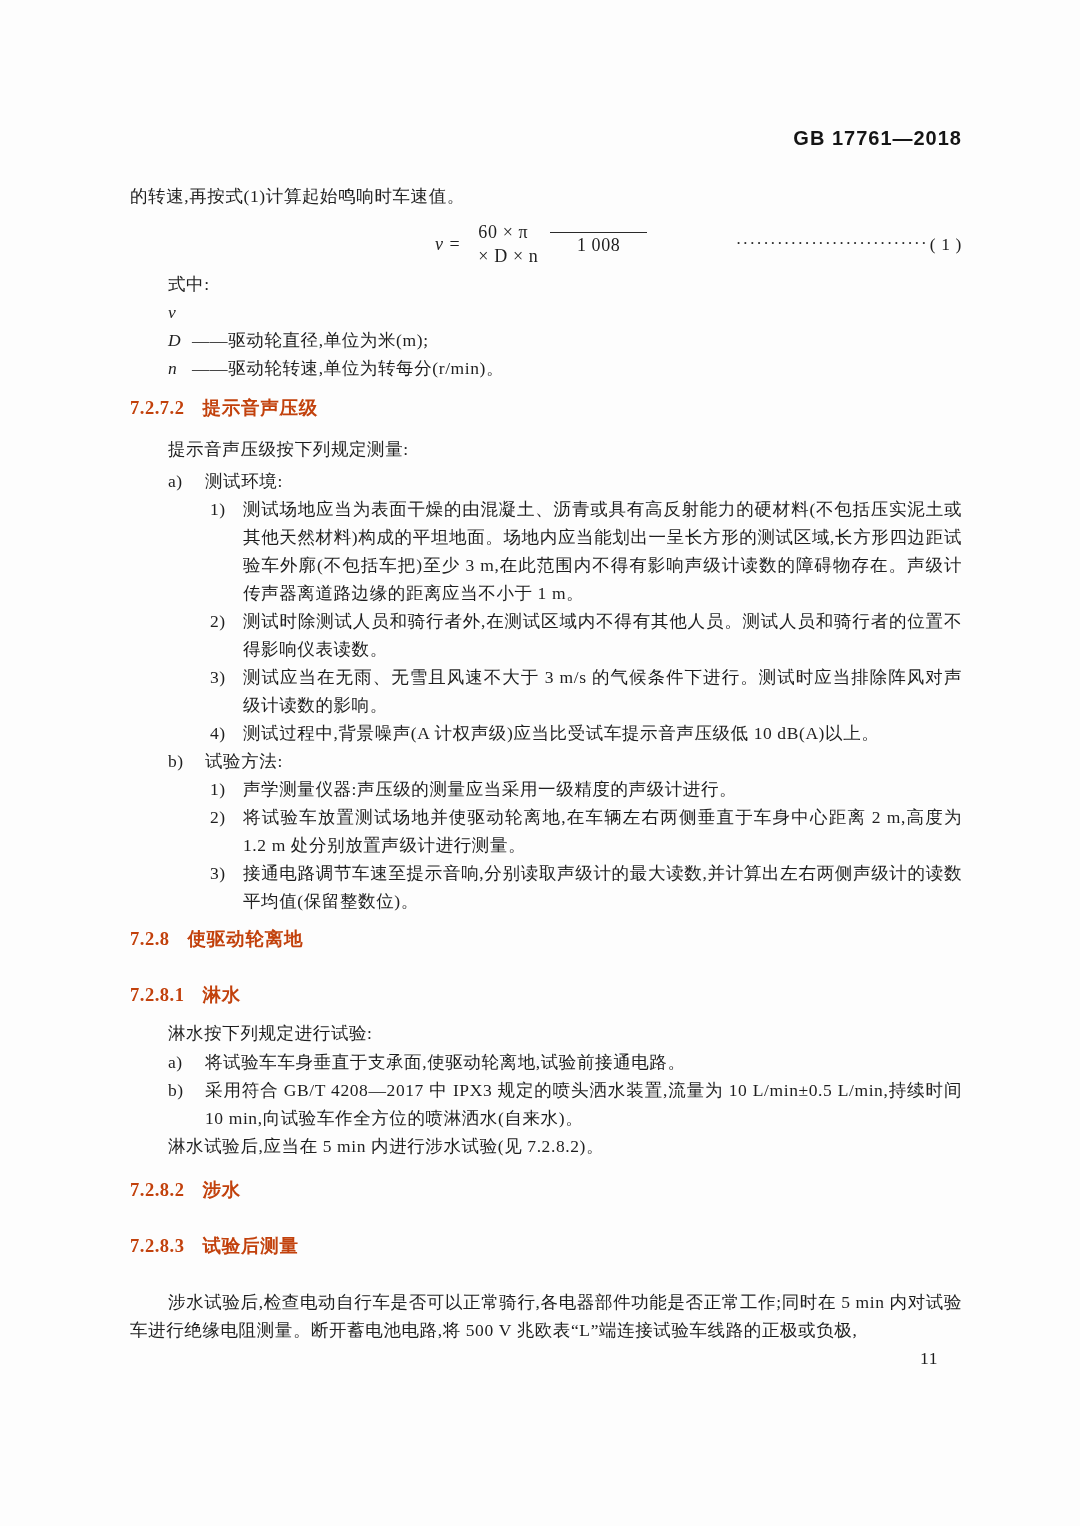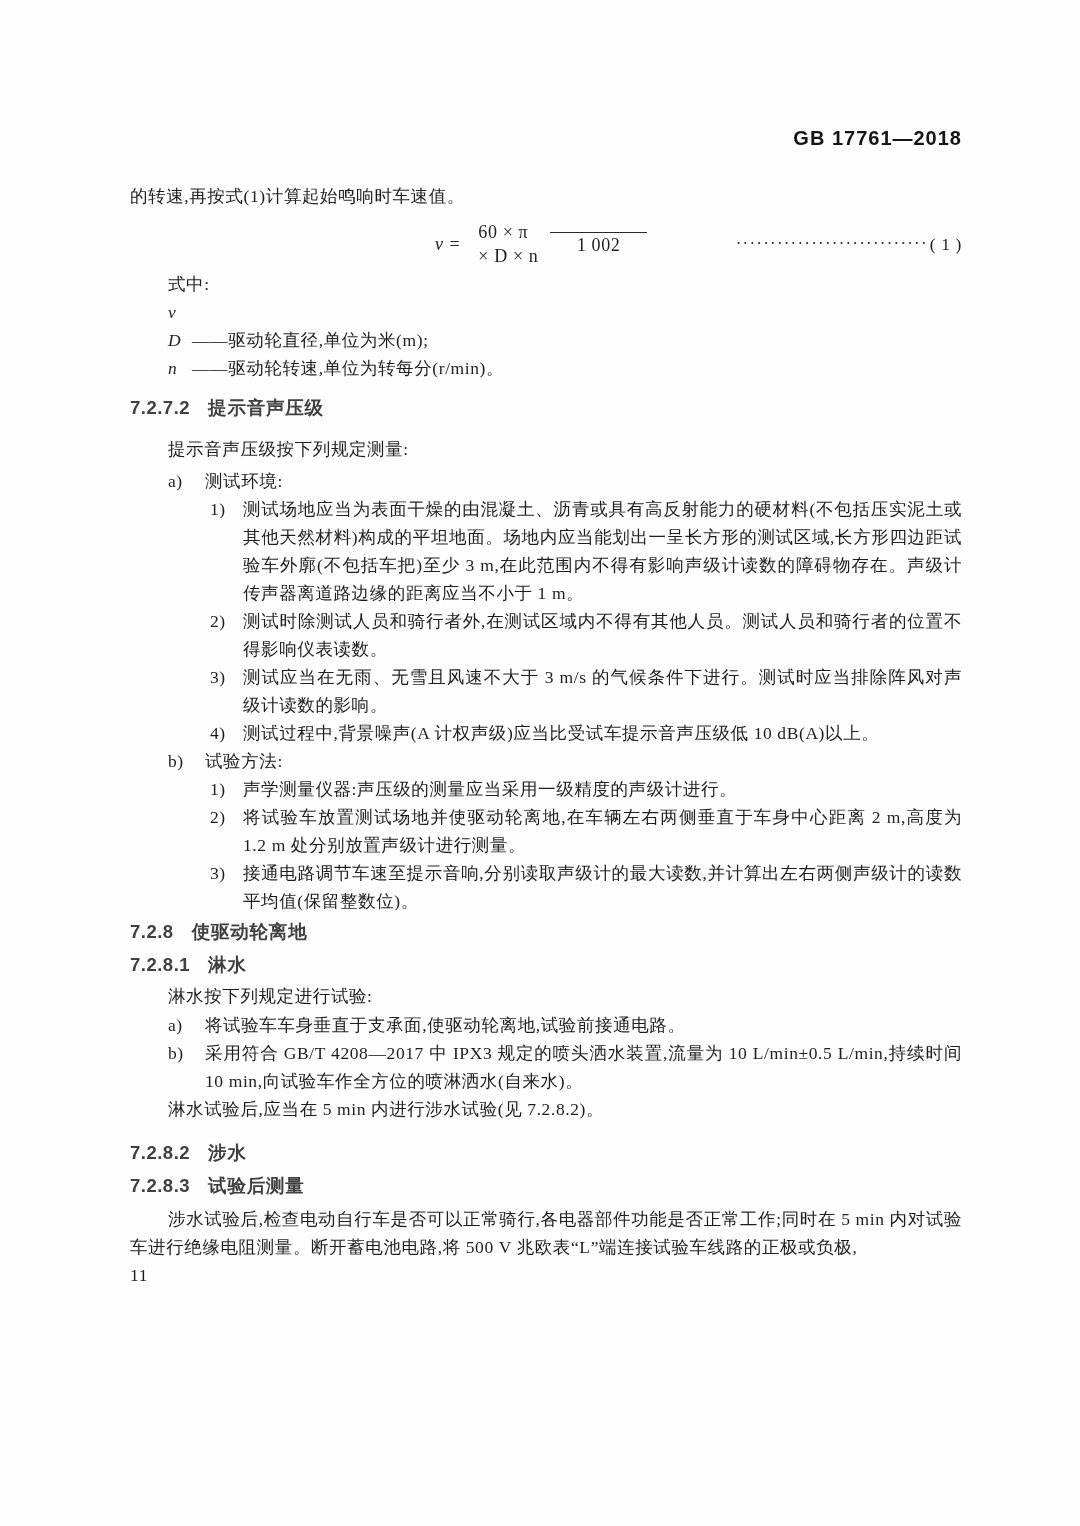--- a/index.html
+++ b/index.html
@@ -41,60 +41,60 @@
   .frac .fden { border-top: 1.6px solid #2a2a2a; width: 100%; text-align: center; font-size: 18px; }
   .eq-ref { margin-left: auto; display: flex; align-items: center; }
   .dots { letter-spacing: 1.2px; font-size: 17px; color: #2a2a2a; white-space: nowrap; }
   .eq-num { margin-left: 2px; font-size: 17.5px; }
   
   .where-label { margin-left: 38px; }
   .def-row { margin-left: 38px; display: flex; }
   .def-sym { font-style: italic; width: 24px; flex-shrink: 0; }
   
   .sec-heading {
-    font-family: Liberation Sans, sans-serif;
+    font-family: Liberation Serif, serif;
     font-weight: 700;
     font-size: 18.5px;
     letter-spacing: 0.8px;
     display: flex;
     line-height: 28px;
-    color: #404040;
+    color: #c2410c;
   }
   .sec-heading .num { margin-right: 18px; letter-spacing: 0.5px; }
-  .mt12 { margin-top: 12px; } .mt13 { margin-top: 13px; } .mt14 { margin-top: 5px; }
-  .mt15 { margin-top: 3px; } .mt16 { margin-top: 16px; } .mt4 { margin-top: 4px; }
+  .mt12 { margin-top: 12px; } .mt13 { margin-top: 13px; } .mt14 { margin-top: 28px; }
+  .mt15 { margin-top: 10px; } .mt16 { margin-top: 16px; } .mt4 { margin-top: 4px; }
   .mt1 { margin-top: 1px; }
   
   .li { display: flex; }
   .li .li-label { flex-shrink: 0; }
   .li .li-text { flex: 1; text-align: justify; }
   .lvl-a { margin-left: 38px; }
   .lvl-a > .li-label { width: 37px; }
   .lvl-b { margin-left: 80px; }
   .lvl-b > .li-label { width: 33px; }
   
-  .page-number-row { text-align: left; padding-right: 24px; }
+  .page-number-row { text-align: right; padding-right: 24px; }
 </style>
 </head>
 <body>
 
 <div class="page">
 
   <div class="running-header">
     <span class="doc-num">GB 17761—2018</span>
   </div>
 
   <p class="body-text cont">的转速,再按式(1)计算起始鸣响时车速值。</p>
 
   <div class="formula-row">
     <div class="formula">
       <span class="lhs"><i>v</i><span class="eq-sign">=</span></span>
       <span class="frac">
         <span class="fnum">60 × π × D × n</span>
-        <span class="fden">1 002</span>
+        <span class="fden">1 008</span>
       </span>
     </div>
     <div class="eq-ref">
       <span class="dots">····························</span>
       <span class="eq-num">( 1 )</span>
     </div>
   </div>
 
   <p class="body-text where-label">式中:</p>
 

